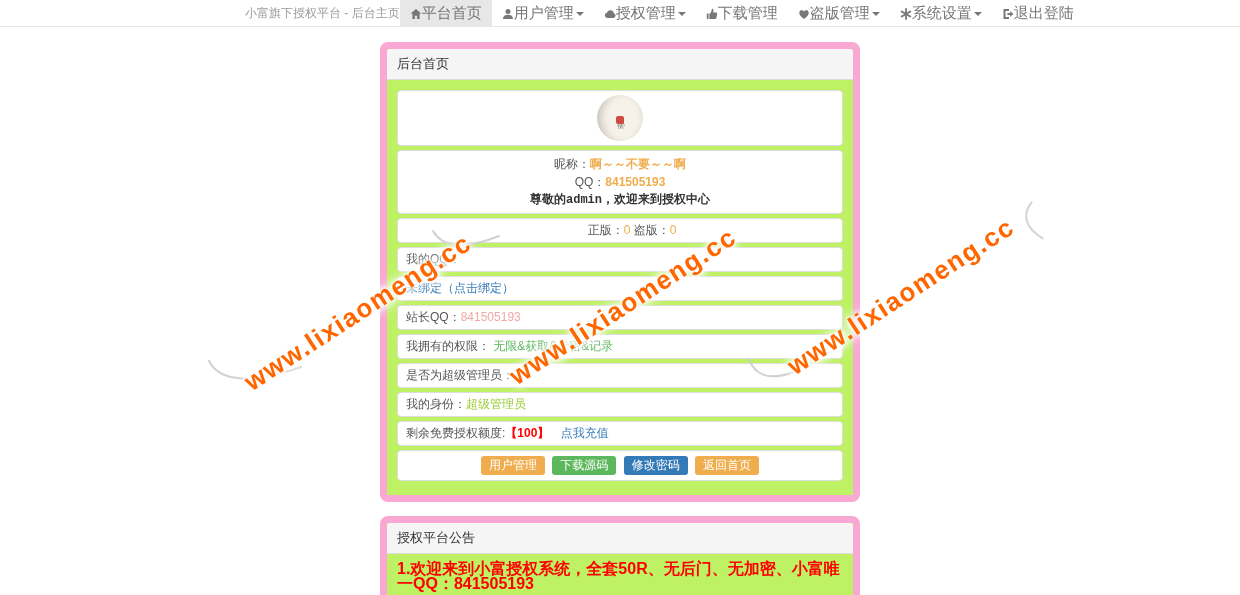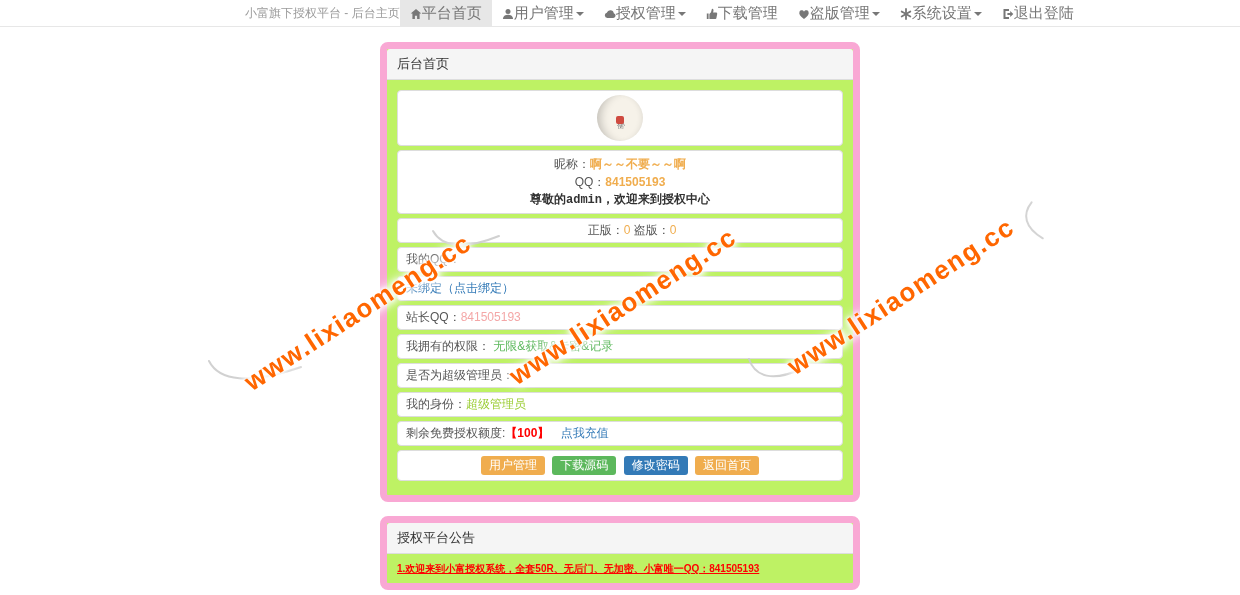--- a/index.html
+++ b/index.html
@@ -38,21 +38,21 @@
   .avatar-seal { width:8px; height:8px; background:#cf4a3f; border-radius:2px; margin-top:1px; }
   
   .profile-box { text-align:center; line-height:18px; padding:4px; }
   .bold { font-weight:bold; }
   .welcome { font-weight:bold; color:#333;font-family:Liberation Mono, monospace; }
   
   .btn-row { padding:5px 8px; }
   .btn { display:inline-block; color:#fff; font-size:12px; padding:2px 8px; border-radius:3px;
          margin:0 2px; text-decoration:none; cursor:pointer; line-height:15px; }
   .link { cursor:pointer; text-decoration:none; }
-  .notice-text { font-weight:bold; font-size:10px; line-height:15px;text-decoration:underline; }
+  .notice-text { font-weight:bold; font-size:16px; line-height:15px; }
   
   .wm-layer { position:absolute; left:0; top:0; width:1240px; height:595px; pointer-events:none; }
   .wm { position:absolute; font-weight:bold; font-size:26px; letter-spacing:1.5px; white-space:nowrap;
         transform:rotate(-33deg); transform-origin:left center;
         text-shadow: 0 0 3px #fff, 0 0 5px #fff, 0 0 8px #fff, 0 0 12px #fff, 0 0 16px #fff, 0 2px 6px #fff; }
   .wm-curl { position:absolute; }
   .wm-curl svg { display:block; overflow:visible; }
 </style>
 </head>
 <body>

